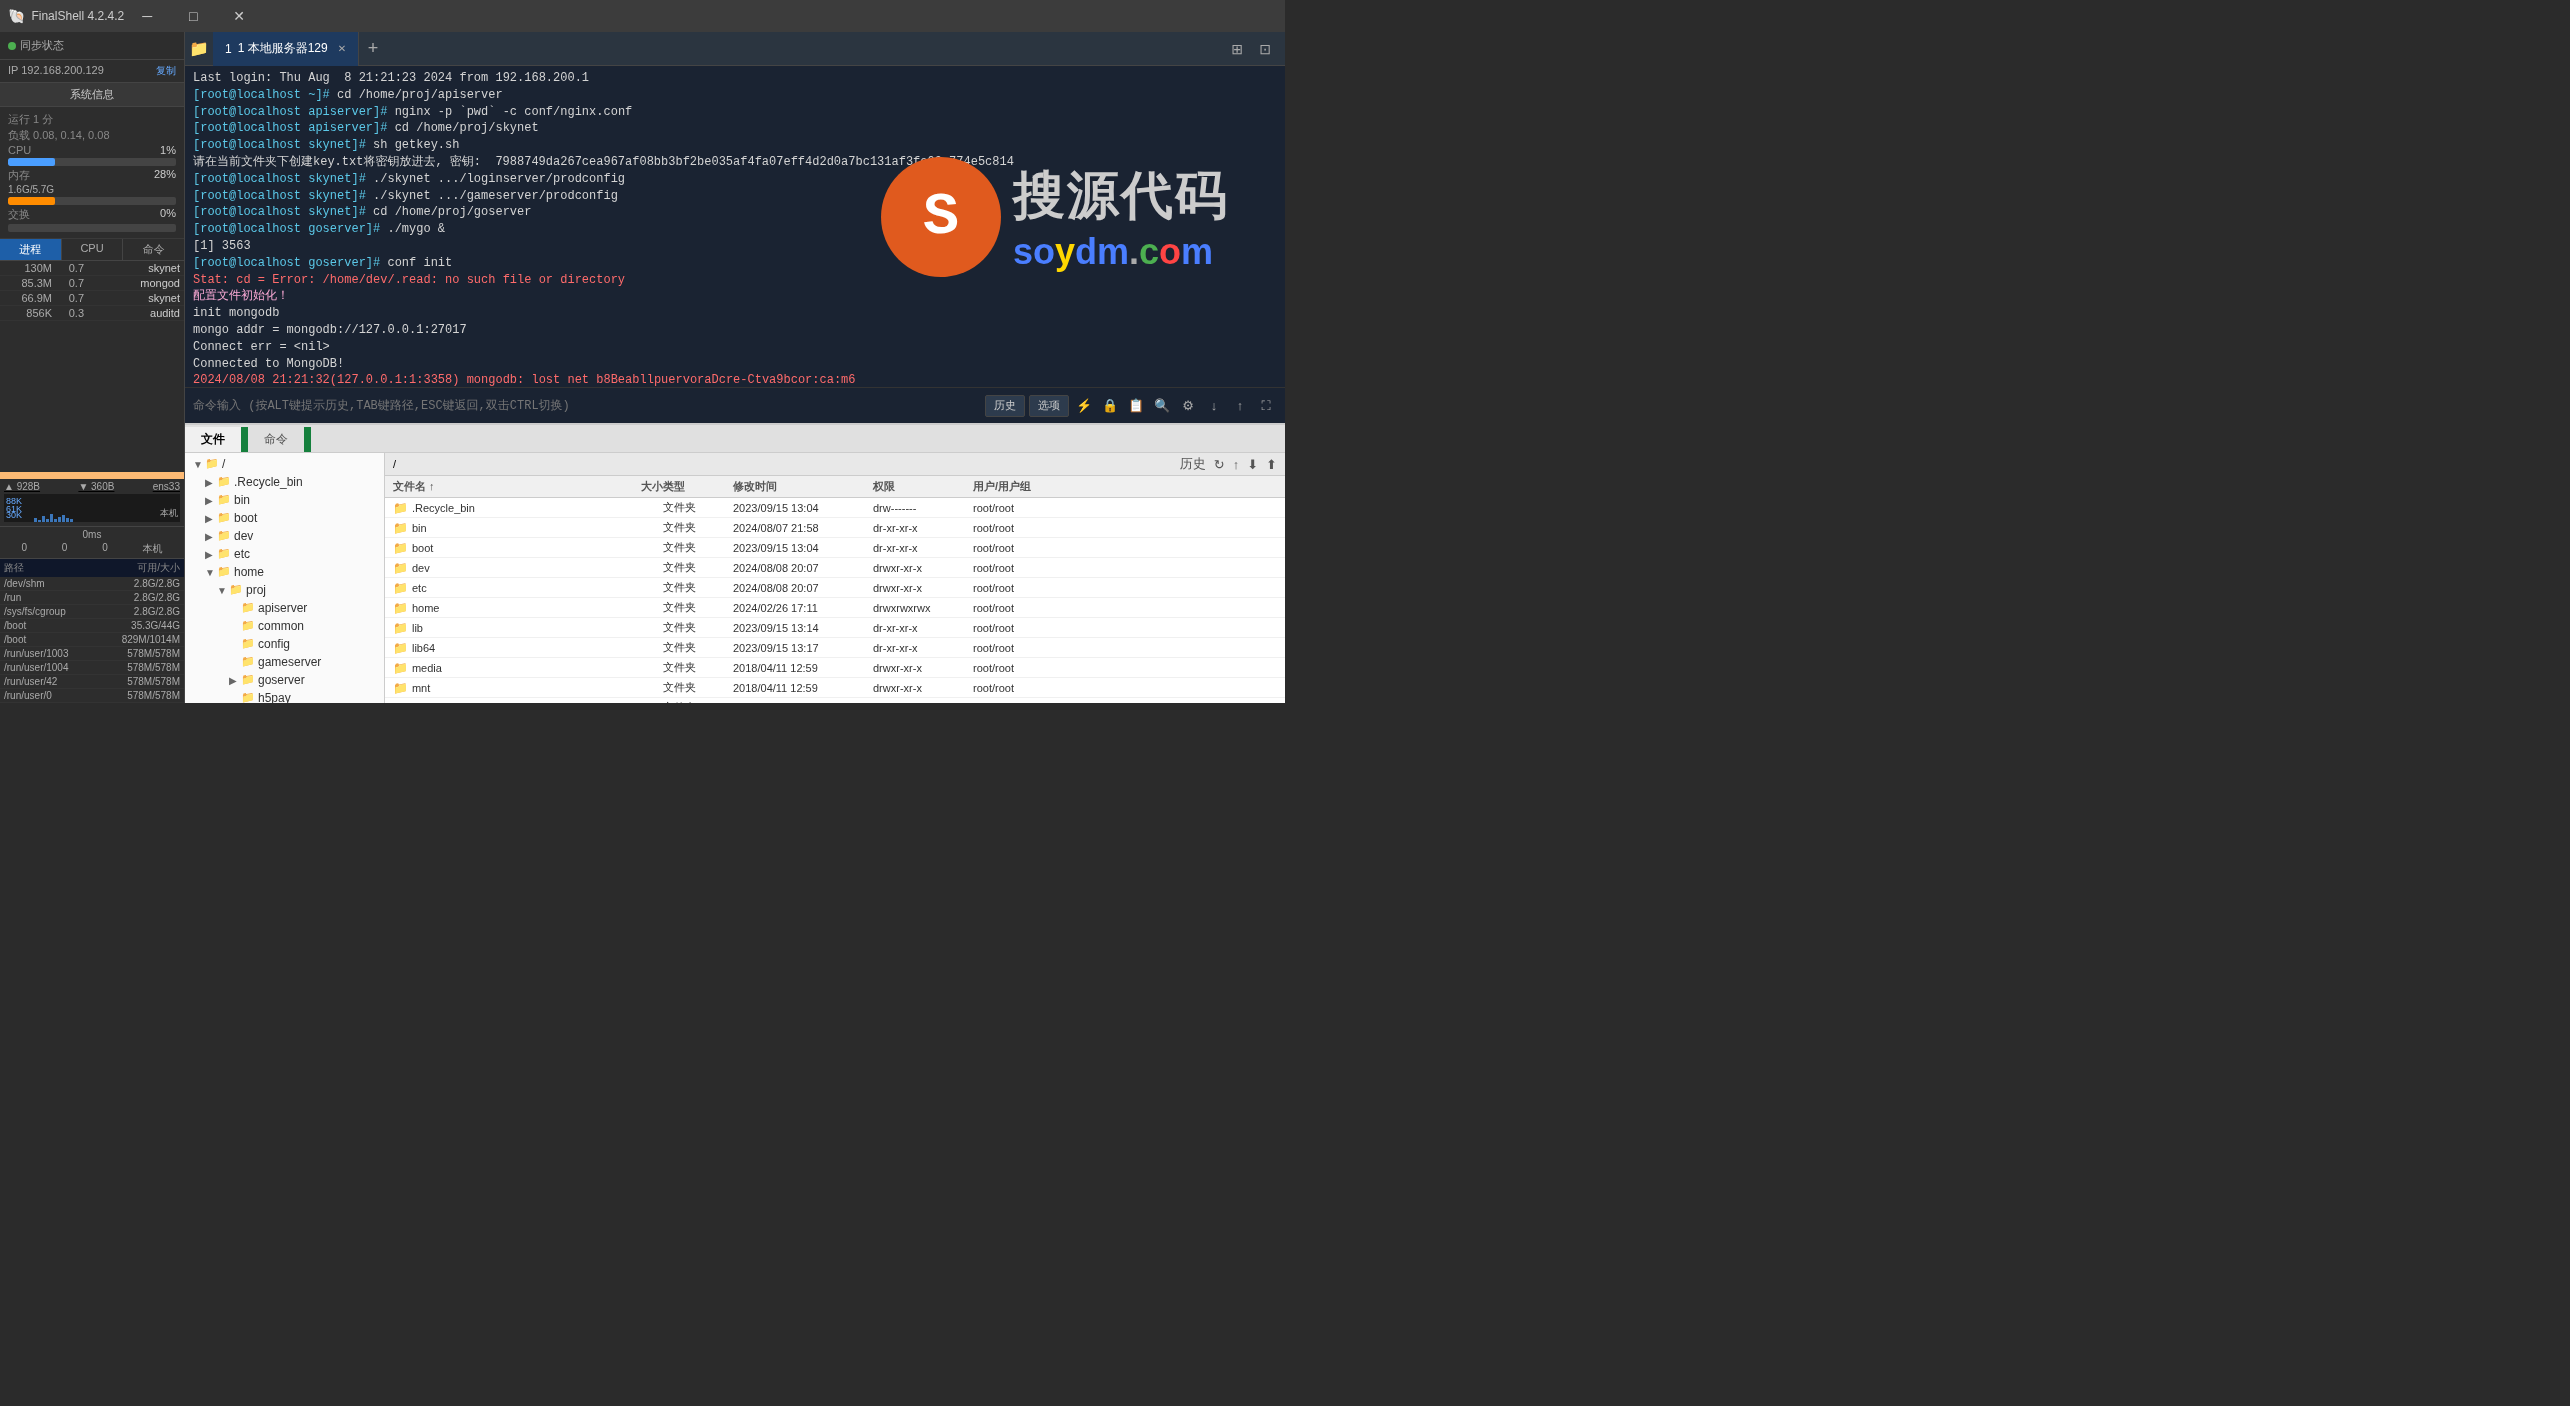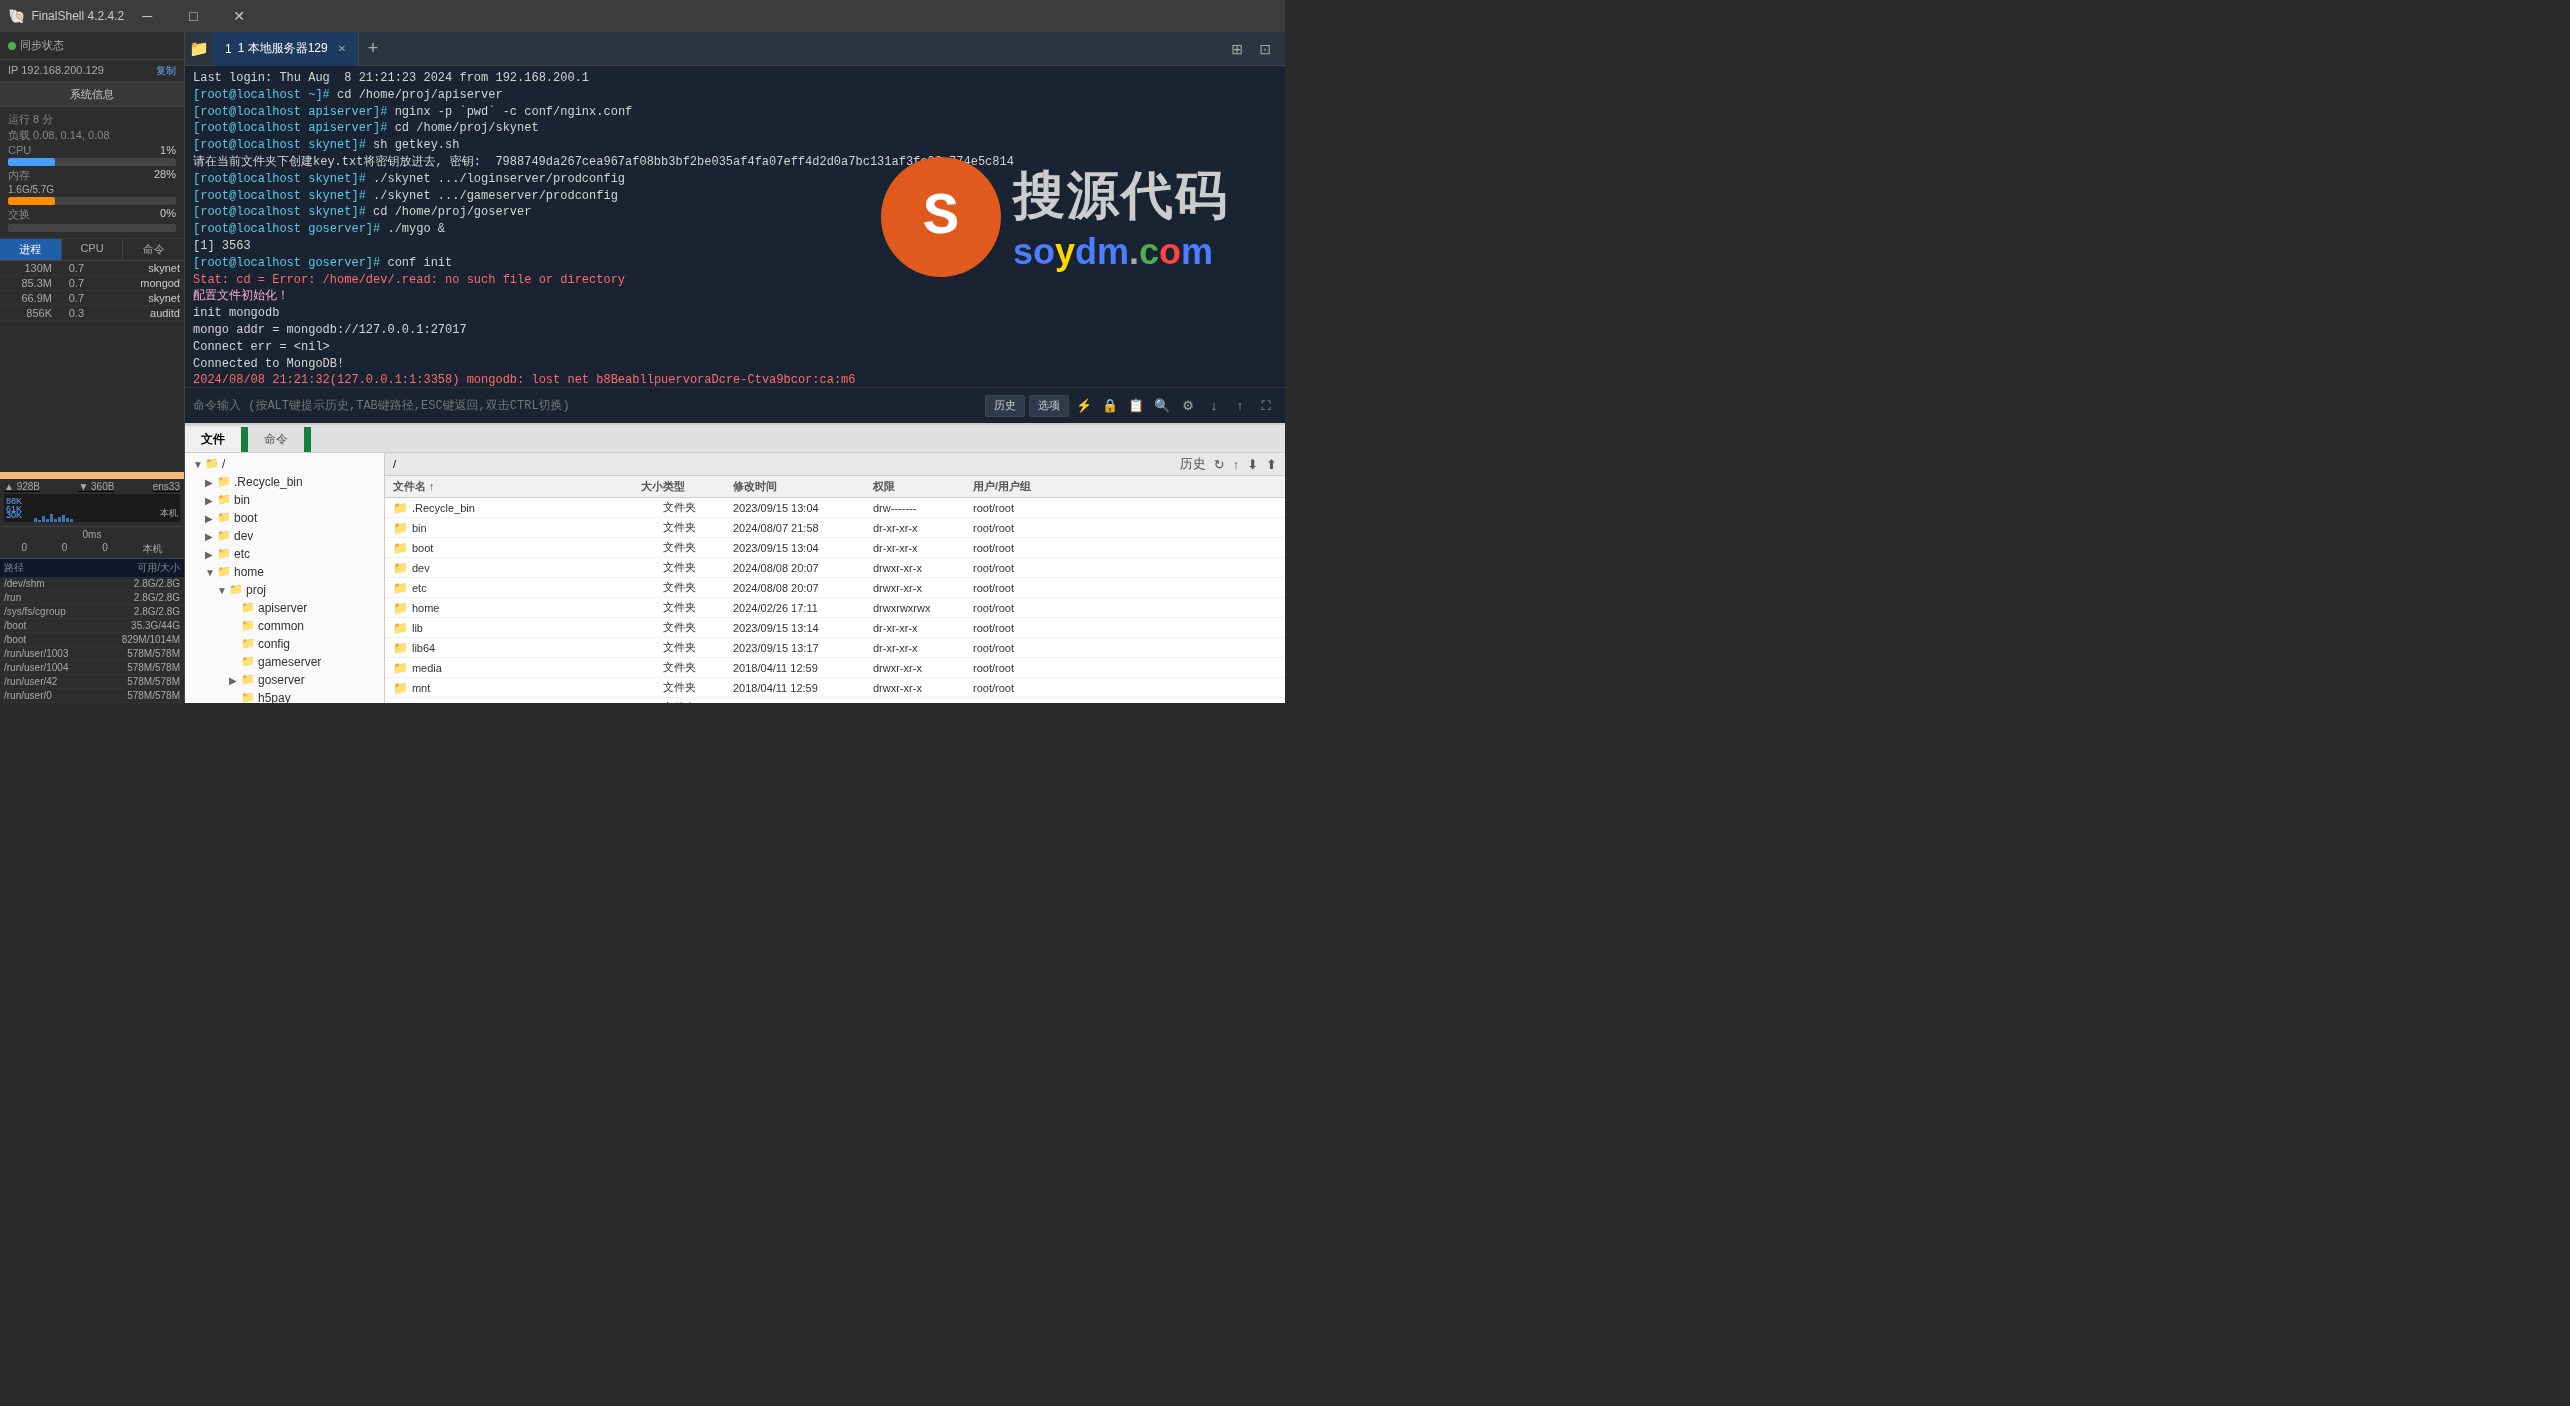--- a/index.html
+++ b/index.html
@@ -470,21 +470,21 @@
       <div class="sync-dot"></div>
       <span>同步状态</span>
     </div>
     <div class="sidebar-ip">
       <span>IP 192.168.200.129</span>
       <span class="copy-btn">复制</span>
     </div>
     <div class="sidebar-section-title">系统信息</div>
     <div class="sidebar-info">
       <div class="sidebar-info-row">
-        <span class="info-label">运行 8 分</span>
+        <span class="info-label">运行 1 分</span>
       </div>
       <div class="sidebar-info-row">
         <span class="info-label">负载 0.08, 0.14, 0.08</span>
       </div>
       <div class="sidebar-info-row">
         <span class="info-label">CPU</span>
         <span class="info-value">1%</span>
       </div>
       <div class="progress-bar-wrap">
         <div class="progress-bar-fill" style="width: 28%;"></div>

